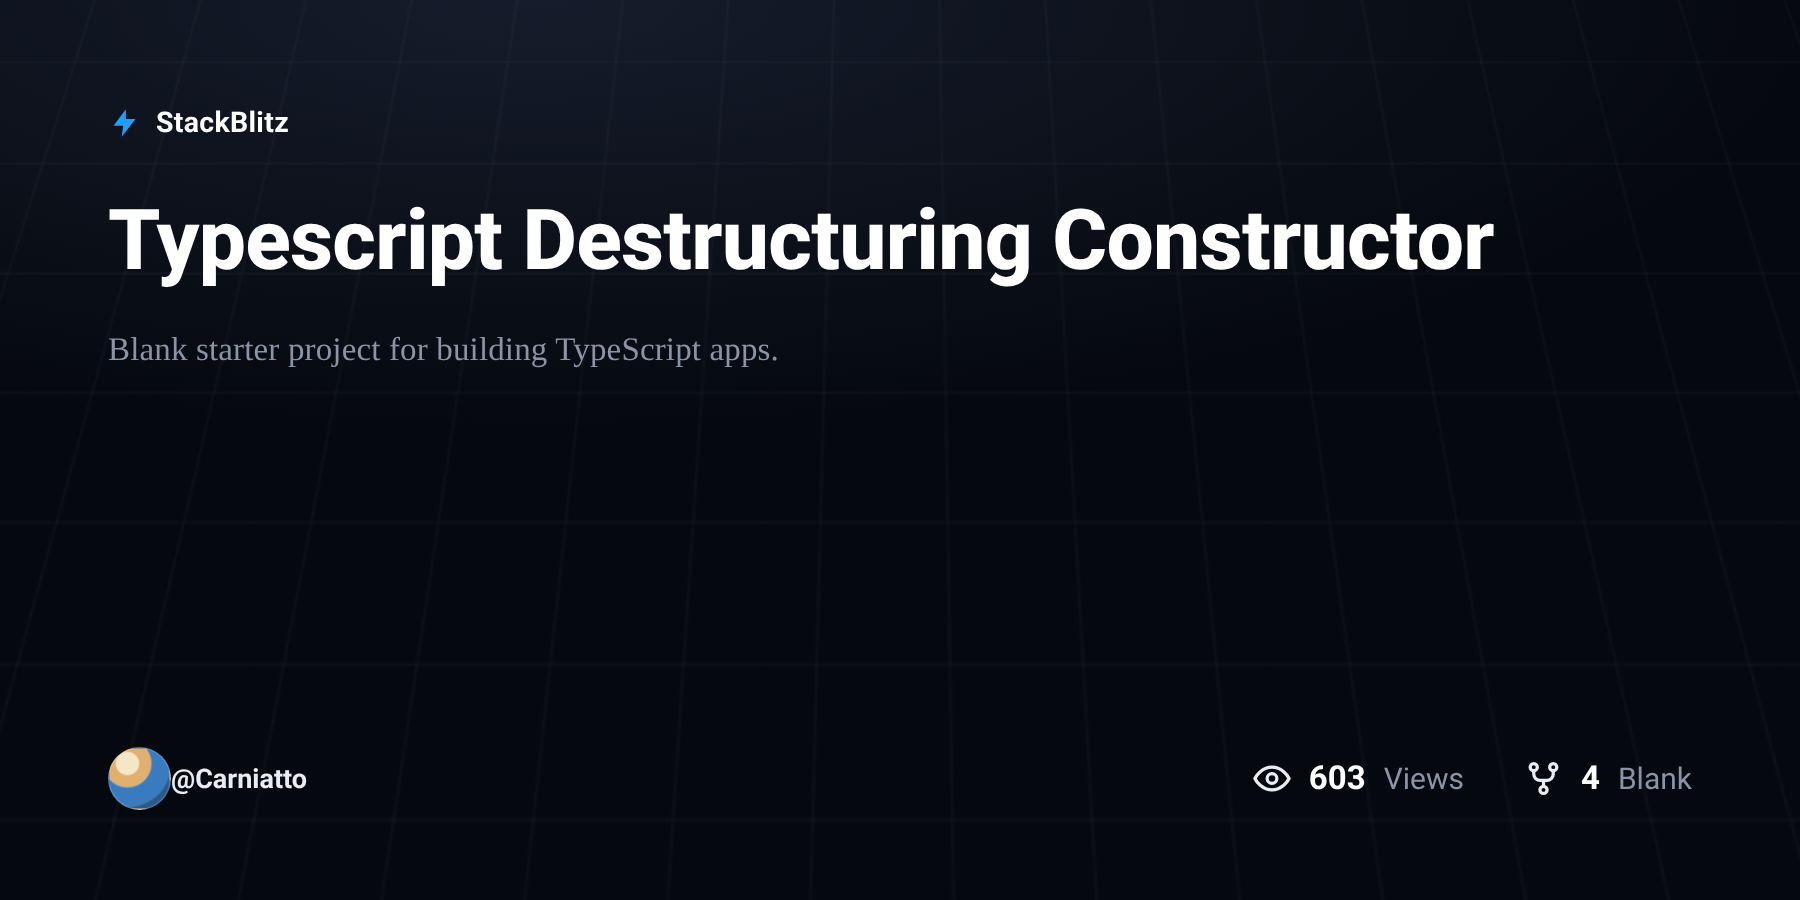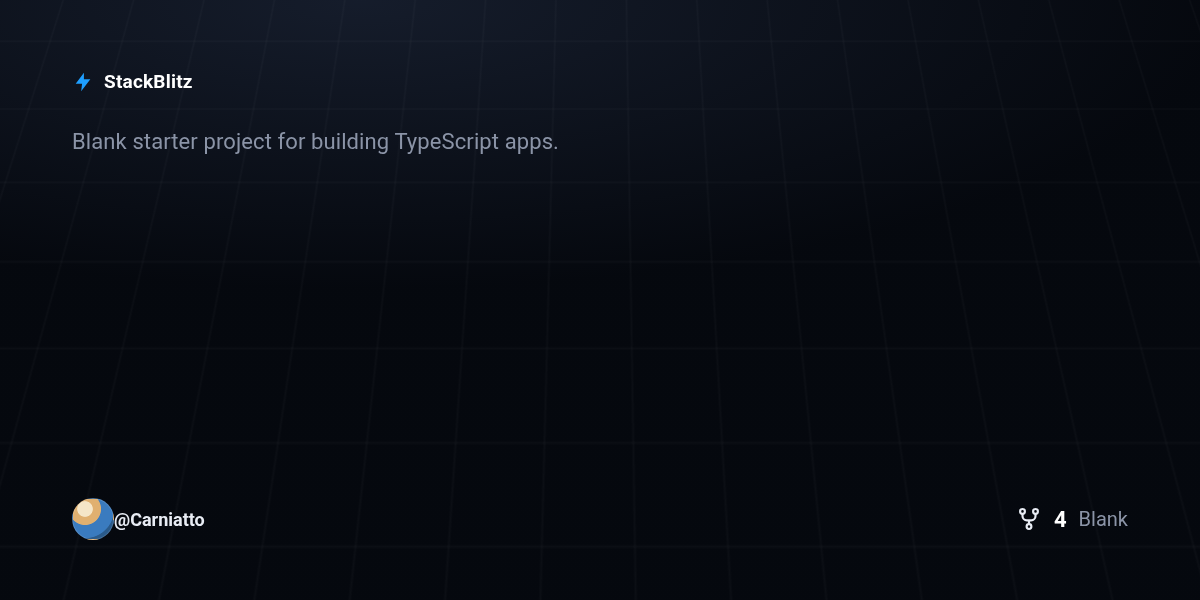--- a/index.html
+++ b/index.html
@@ -58,20 +58,21 @@
     letter-spacing: -0.5px;
     color: #fff;
     max-width: 960px;
     margin-bottom: 28px;
   }
   .description {
     font-size: 22px;
     font-weight: 400;
     color: #8b94a7;
     letter-spacing: 0.1px;
+    font-family: Liberation Serif, serif;
   }
   .footer {
     margin-top: auto;
     display: flex;
     align-items: center;
     padding-bottom: 60px;
   }
   .avatar {
     width: 42px;
     height: 42px;
@@ -113,29 +114,40 @@
 
   <div class="brand">
     <span>
       <svg viewBox="0 0 24 24" fill="none">
         <path d="M13 2 L4 14 L11 14 L10 22 L20 9 L13 9 Z" fill="#1e9fff"></path>
       </svg>
     </span>
     <span class="brand-name">StackBlitz</span>
   </div>
 
+  <h1 class="title">Typescript Destructuring Constructor</h1>
 
   <p class="description">Blank starter project for building TypeScript apps.</p>
 
   <div class="footer">
     <div class="avatar"></div>
     <span class="username">@Carniatto</span>
 
     <div class="spacer"></div>
 
+    <div class="stat">
+      <span>
+        <svg viewBox="0 0 24 24" fill="none">
+          <path d="M12 5C6 5 2.3 10.2 1.5 12c.8 1.8 4.5 7 10.5 7s9.7-5.2 10.5-7C21.7 10.2 18 5 12 5Z" stroke="#e8ecf4" stroke-width="2" fill="none"></path>
+          <circle cx="12" cy="12" r="3" stroke="#e8ecf4" stroke-width="2" fill="none"></circle>
+        </svg>
+      </span>
+      <span class="stat-count">603</span>
+      <span class="stat-label">Views</span>
+    </div>
 
     <div class="stat">
       <span>
         <svg viewBox="0 0 24 24" fill="none">
           <circle cx="6" cy="5" r="2.2" stroke="#e8ecf4" stroke-width="2"></circle>
           <circle cx="18" cy="5" r="2.2" stroke="#e8ecf4" stroke-width="2"></circle>
           <circle cx="12" cy="19" r="2.2" stroke="#e8ecf4" stroke-width="2"></circle>
           <path d="M6 7.2v2c0 2.2 1.8 4 4 4h4c2.2 0 4-1.8 4-4v-2M12 13.2v3.6" stroke="#e8ecf4" stroke-width="2" fill="none"></path>
         </svg>
       </span>

